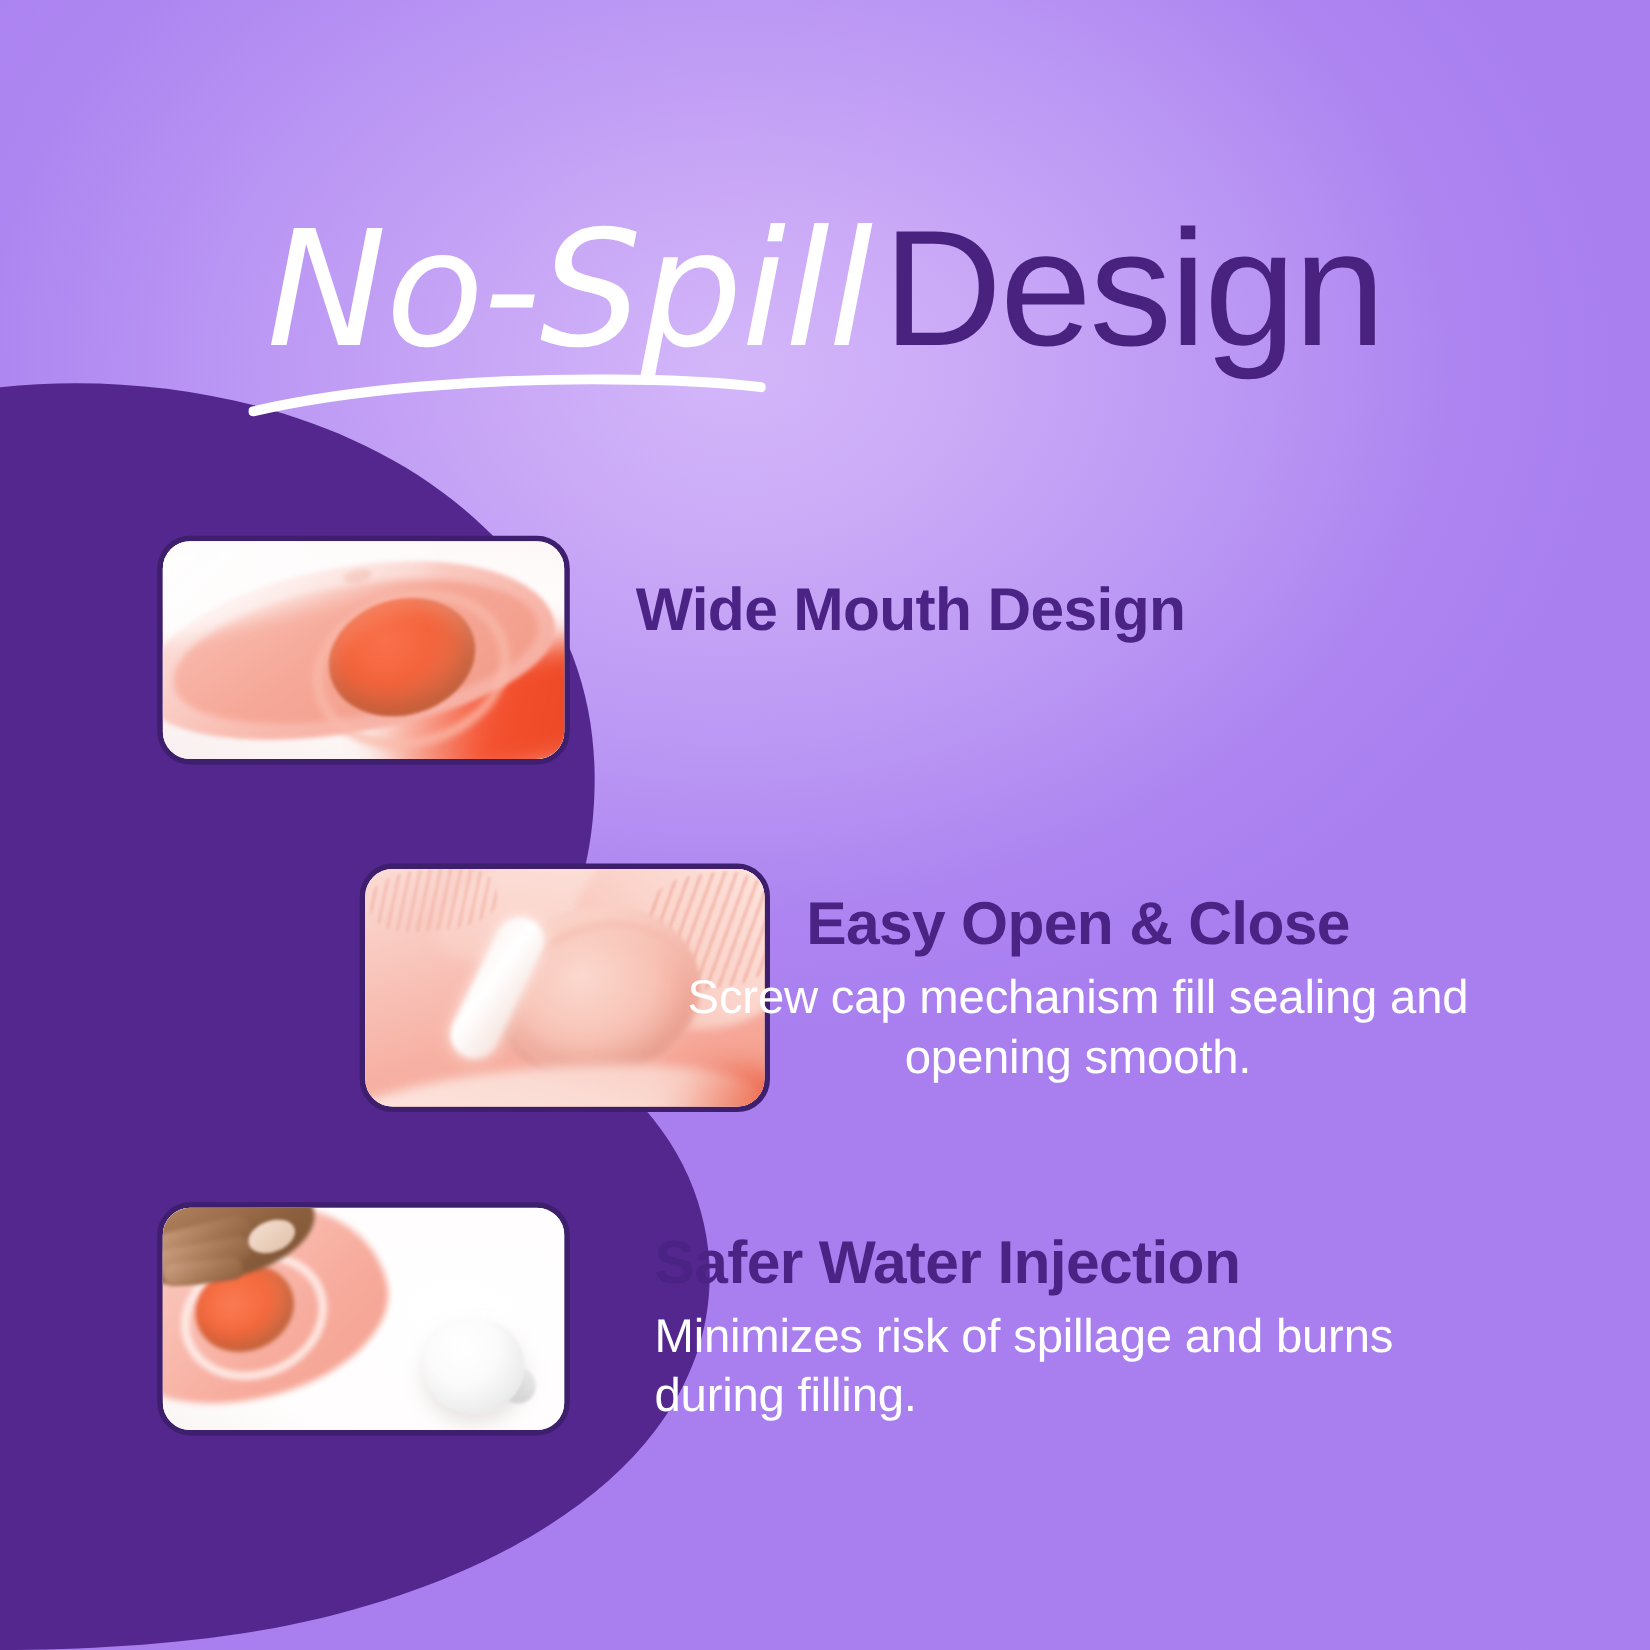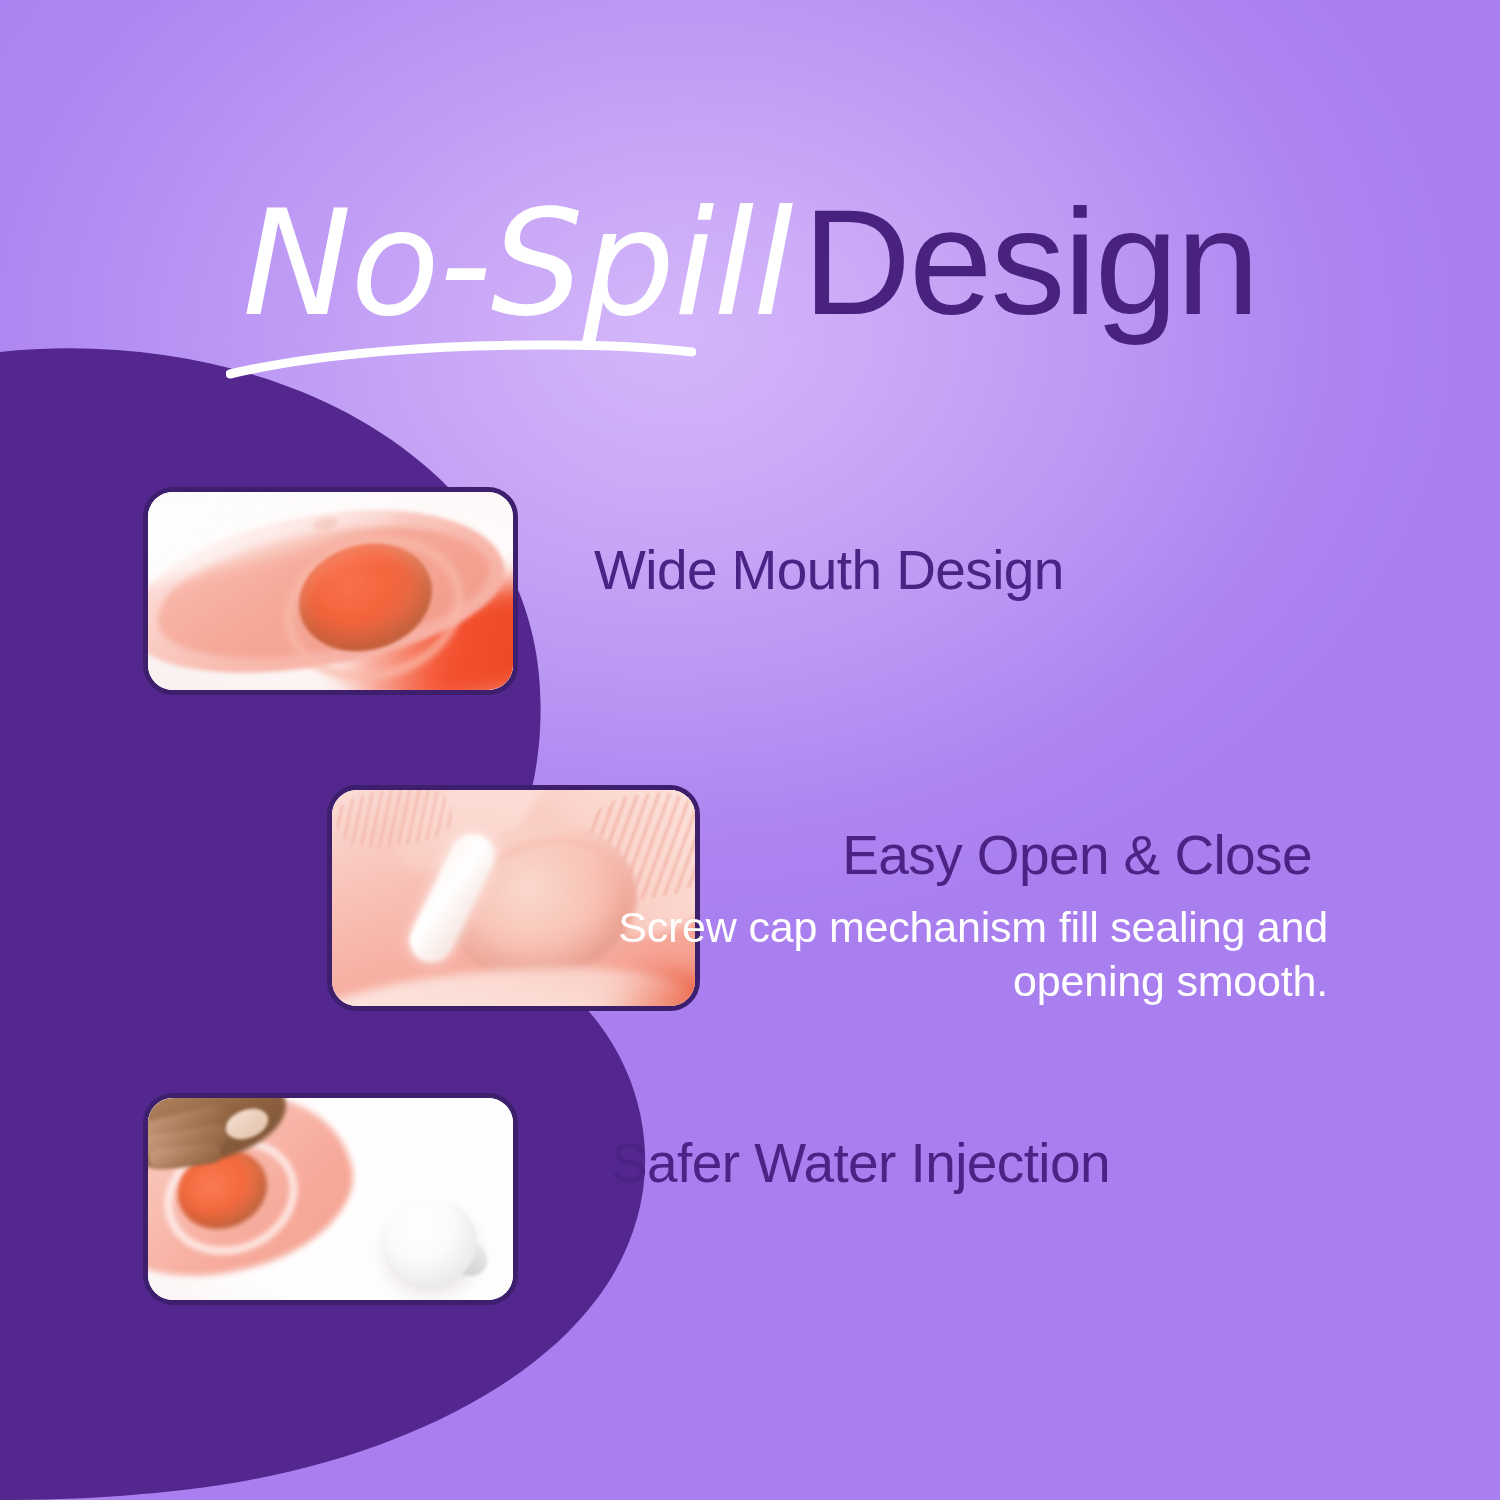--- a/index.html
+++ b/index.html
@@ -361,26 +361,26 @@
     left: -6%; top: 38%;
     width: 16%; height: 16%;
     background: radial-gradient(circle, #ee4a25 0%, rgba(238,74,37,0) 72%);
     filter: blur(6px);
   }
 
   
   .txt { position: absolute; }
   .feat-title {
     font-family: "Liberation Sans", sans-serif;
-    font-weight: normal;
+    font-weight: bold;
     font-size: 55px;
     line-height: 1.06;
     color: #4a2385;
     letter-spacing: -0.6px;
-    margin: 16px;
+    margin: 0;
     white-space: nowrap;
   }
   .feat-desc {
     font-family: "Liberation Sans", sans-serif;
     font-weight: 400;
     font-size: 43px;
     line-height: 1.26;
     color: #ffffff;
     margin: 12px 0 0 0;
     letter-spacing: -0.2px;
@@ -445,21 +445,21 @@
         <div class="p2-rightfold"></div>
         <div class="p2-ribs"></div>
         <div class="p2-ribs2"></div>
         <div class="p2-capdisc"></div>
         <div class="p2-capring"></div>
         <div class="p2-stopper"></div>
         <div class="p2-bottomfold"></div>
         <div class="p2-red"></div>
       </div>
     </div>
-    <div class="txt align-right" style="left:568px; top:810px; width:760px;">
+    <div class="txt align-right" style="left:600px; top:810px; width:760px;text-align:center;">
       <p class="feat-title">Easy Open &amp; Close</p>
       <p class="feat-desc">Screw cap mechanism fill sealing and opening smooth.</p>
     </div>
   </div>
 
   <div class="feature">
     <div class="card" style="left:143px; top:1093px; width:375px; height:212px;">
       <div class="photo">
         <div class="p3-bg"></div>
         <div class="p3-redsmudge"></div>
@@ -470,16 +470,17 @@
         <div class="p3-finger1"></div>
         <div class="p3-finger2"></div>
         <div class="p3-finger3"></div>
         <div class="p3-nail"></div>
         <div class="p3-capnub"></div>
         <div class="p3-cap"></div>
       </div>
     </div>
     <div class="txt align-left" style="left:595px; top:1118px; width:740px;">
       <p class="feat-title">Safer Water Injection</p>
+      <p class="feat-desc">Minimizes risk of spillage and burns during filling.</p>
     </div>
   </div>
 
 </div>
 
 </body></html>

